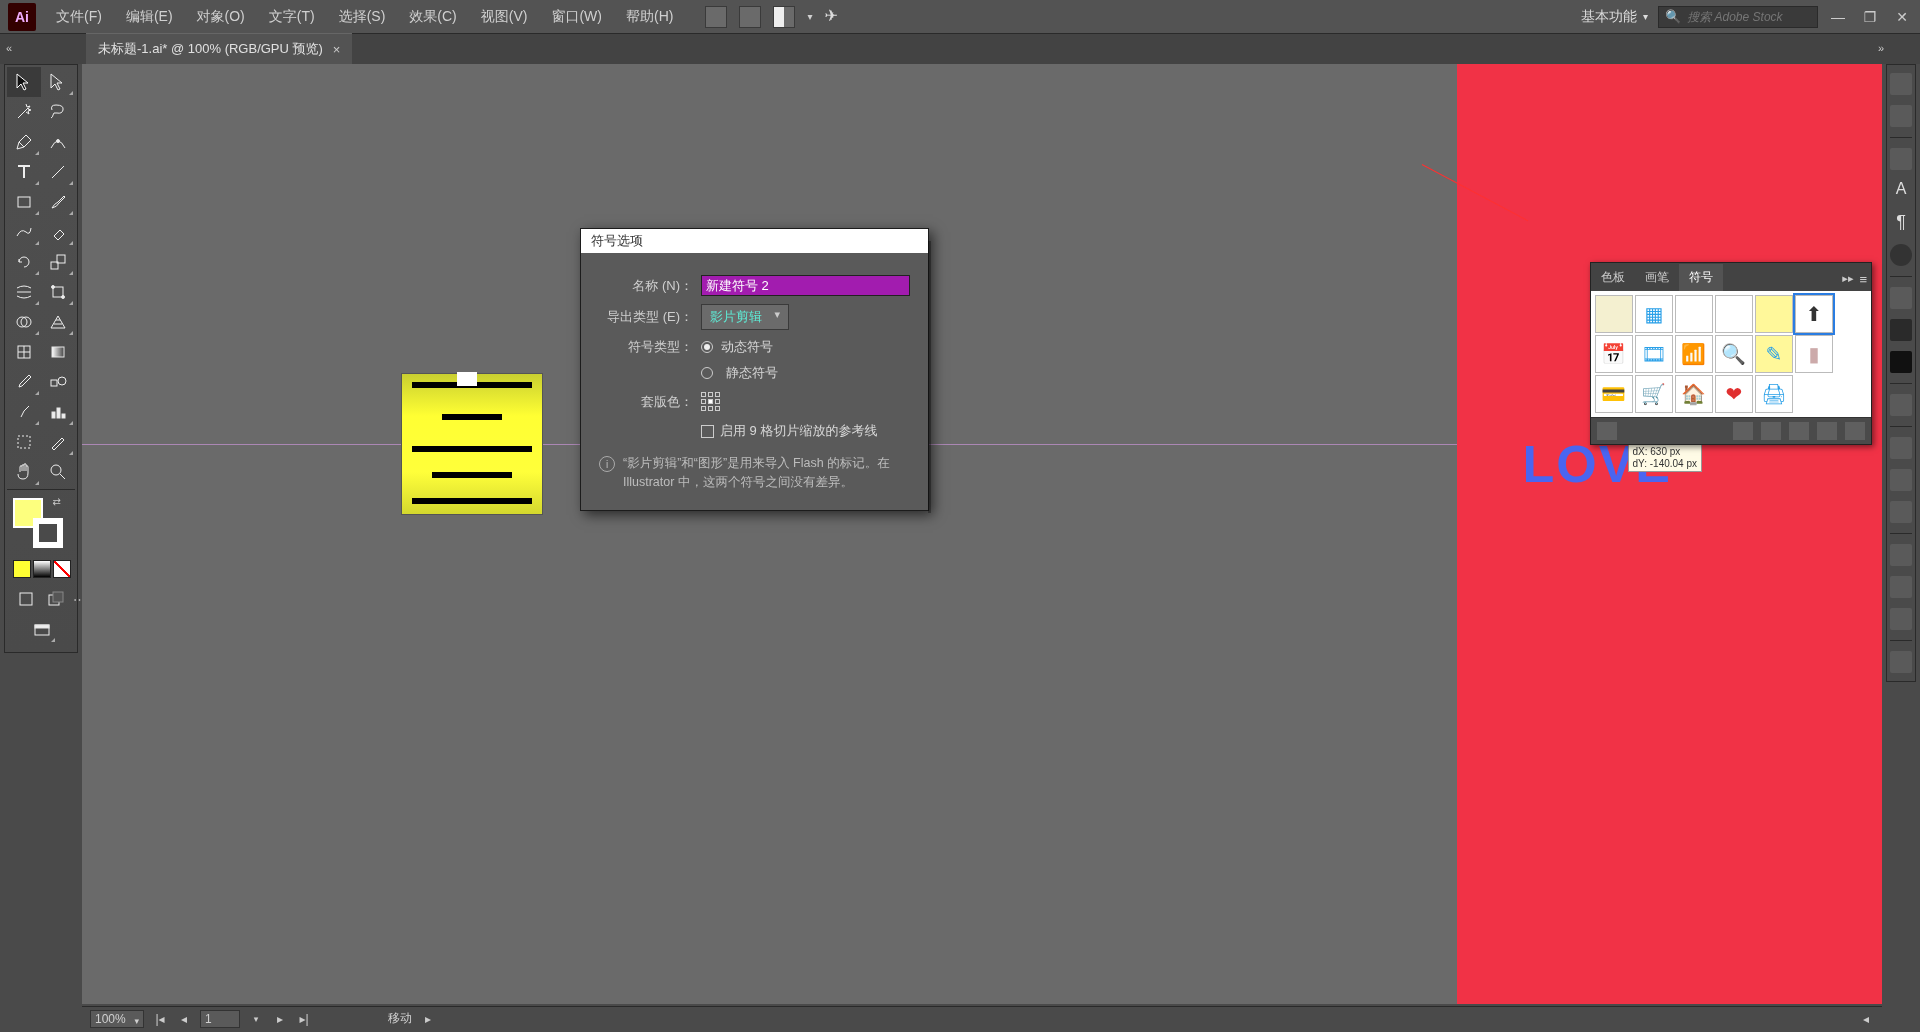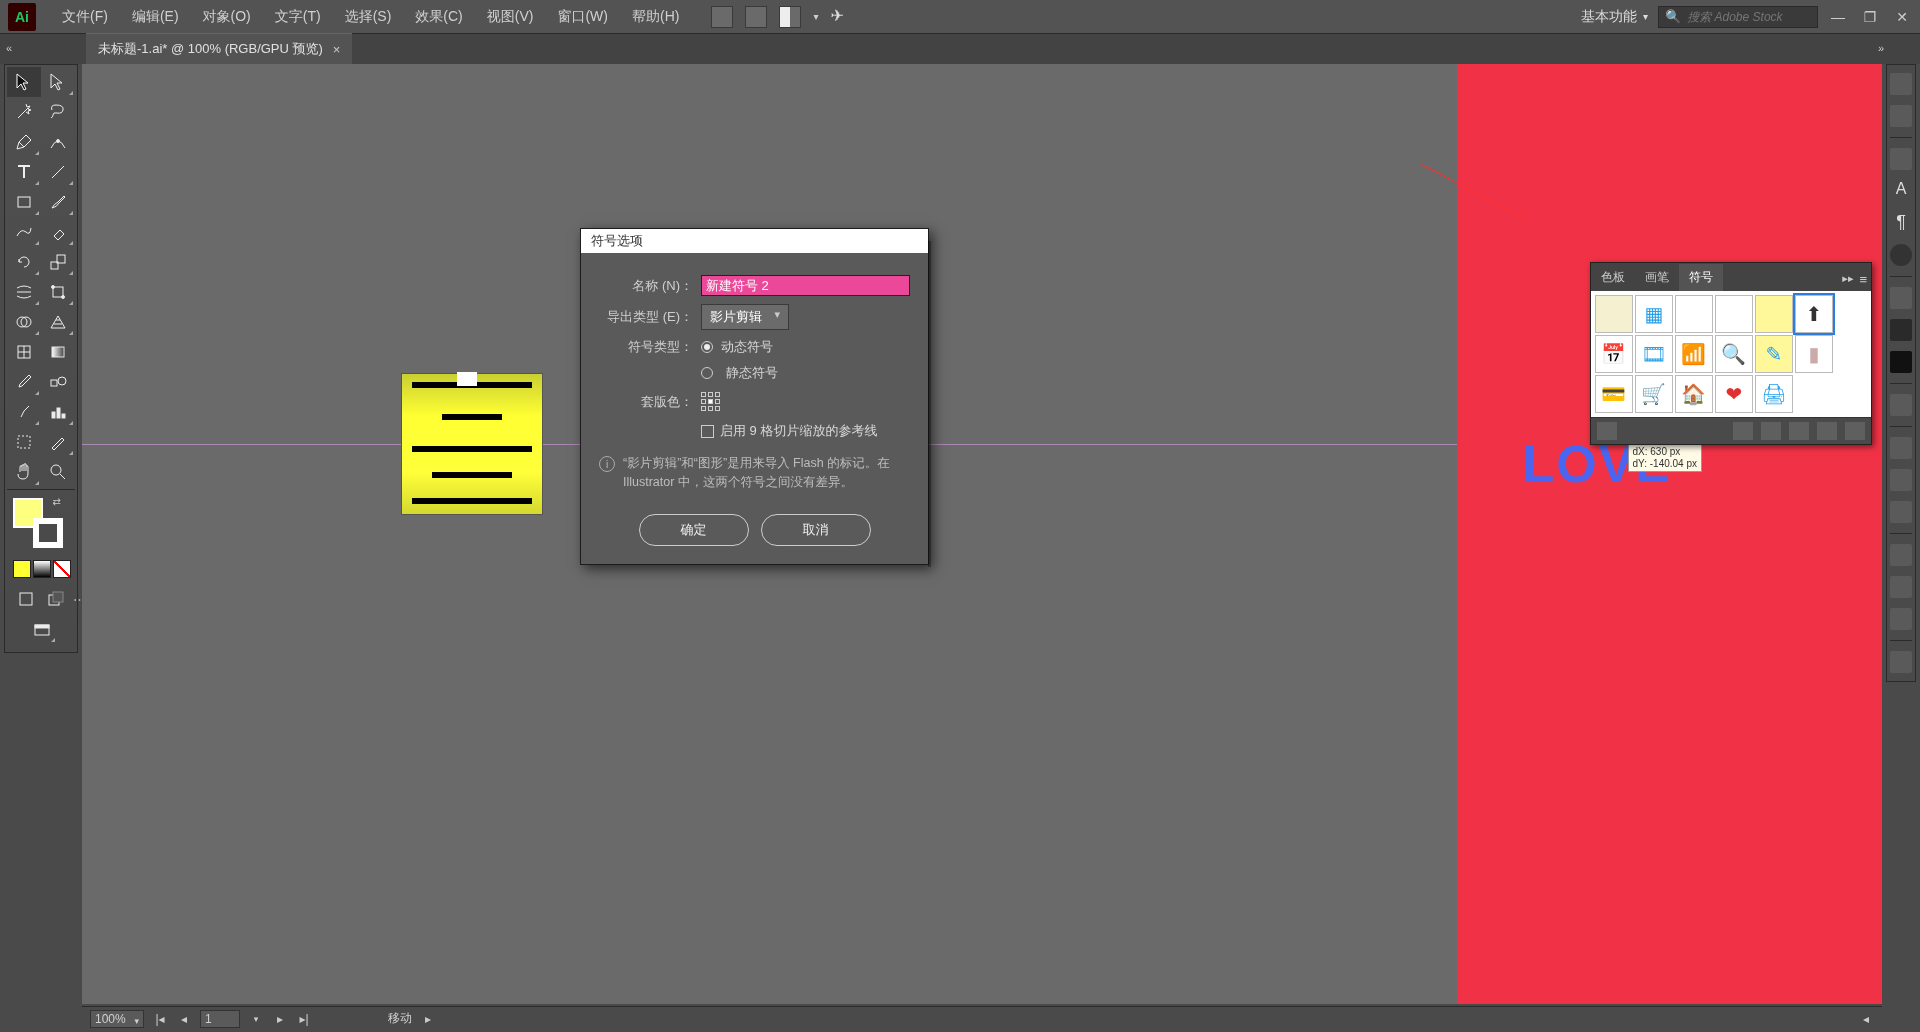--- a/index.html
+++ b/index.html
@@ -1,20 +1,20 @@
 <!DOCTYPE html>
 <html><head>
 <meta charset="utf-8">
 <style>
 * { margin: 0; padding: 0; box-sizing: border-box; font-family: "Microsoft YaHei", sans-serif; }
 body { background: #4a4a4a; width: 1920px; height: 1032px; overflow: hidden; position: relative; color: #d0d0d0; font-size: 13px; user-select: none; }
 
 
 .menubar { height: 34px; background: #535353; display: flex; align-items: center; padding: 0 8px; border-bottom: 1px solid #2a2a2a; }
-.app-logo { width: 28px; height: 28px; background: #330000; display: flex; align-items: center; justify-content: center; color: #22c55e; font-weight: bold; font-size: 14px; margin-right: 14px; border-radius: 2px; }
+.app-logo { width: 28px; height: 28px; background: #330000; display: flex; align-items: center; justify-content: center; color: #f0abfc; font-weight: bold; font-size: 14px; margin-right: 8px; border-radius: 2px; }
 .menu-item { padding: 6px 12px; cursor: pointer; font-size: 14px; }
 .menu-icons-group { display: flex; align-items: center; gap: 12px; margin-left: 20px; }
 .icon-btn { width: 22px; height: 22px; background: #6a6a6a; border: 1px solid #3a3a3a; display:inline-block; }
 .menubar-spacer { flex: 1; }
 .workspace-chooser { padding: 4px 10px; font-size: 14px; color: #ddd; display:flex; align-items:center; gap:6px;}
 .search-box { width: 160px; height: 22px; background: #3a3a3a; border: 1px solid #2a2a2a; display:flex; align-items:center; padding:0 6px; gap:6px; }
 .search-box input { background:none; border:none; color:#888; font-size:12px; width:100%; outline:none; font-style: italic;}
 .window-controls { display:flex; gap:12px; margin-left:10px; }
 .win-ctrl { width:20px; height:16px; color:#ccc; font-size:14px; text-align:center; cursor:pointer;}
 
@@ -75,22 +75,22 @@
 .panel-bottom .spacer{flex:1;}
 
 
 .dialog-backdrop { position:absolute; left:580px; top:228px; width:349px; background:#5a5a5a; border:1px solid #1c1c1c; box-shadow:4px 4px 12px rgba(0,0,0,.6);}
 .dialog-backdrop::after{content:""; position:absolute; right:-3px; bottom:-3px; top:12px; width:3px; background:rgba(0,0,0,.3);}
 .dialog-title { background:#fff; color:#333; font-size:13px; padding:4px 10px; height:24px; display:flex; align-items:center;}
 .dialog-body { padding:14px 18px 18px; color:#d8d8d8; font-size:13px;}
 .form-row { display:flex; align-items:center; margin:8px 0; gap:8px;}
 .form-row .lbl { width:94px; text-align:right; color:#cfcfcf;}
 .text-input { flex:1; background:#fff; border:1px solid #222; color:#000; padding:2px 4px; font-size:13px; }
-.text-input.selected{ background:#ec4899; color:#fff;}
-.select-box{ background:#6b6b6b; border:1px solid #3a3a3a; padding:3px 26px 3px 8px; color:#ffffff; position:relative; font-size:13px;}
+.text-input.selected{ background:#a21caf; color:#fff;}
+.select-box{ background:#6b6b6b; border:1px solid #3a3a3a; padding:3px 26px 3px 8px; color:#5eead4; position:relative; font-size:13px;}
 .select-box::after{content:"▾"; position:absolute; right:8px; top:3px; color:#ccc; font-size:11px;}
 .radio-row{ display:flex; align-items:center; gap:13px; margin-left:102px; margin-top:6px;}
 .radiodot{ width:12px; height:12px; border-radius:50%; border:1px solid #ccc; display:inline-block; position:relative;}
 .radiodot.checked::after{content:""; position:absolute; inset:2px; border-radius:50%; background:#eee;}
 .regbox{ width:20px; height:20px; display:inline-block; position:relative;}
 .regbox span{position:absolute; width:5px; height:5px; border:1px solid #ccc;}
 .checkbox-row{ display:flex; align-items:center; gap:6px; margin-left:102px; margin-top:10px;}
 .chk{ width:13px; height:13px; border:1px solid #ccc; display:inline-block;}
 .info-row{ display:flex; gap:8px; margin-top:14px; color:#bdbdbd; font-size:12.5px; line-height:1.5;}
 .info-icon{ width:16px; height:16px; border:1px solid #aaa; border-radius:50%; font-size:10px; display:flex; align-items:center; justify-content:center; flex:none; margin-top:2px;}
@@ -490,24 +490,20 @@
       </div>
     </div>
     <div class="checkbox-row">
       <span class="chk"></span>
       <span>启用 9 格切片缩放的参考线</span>
     </div>
     <div class="info-row">
       <div class="info-icon">i</div>
       <div>“影片剪辑”和“图形”是用来导入 Flash 的标记。在 Illustrator 中，这两个符号之间没有差异。</div>
     </div>
-    <div class="dialog-buttons">
-      <div class="dlg-btn">确定</div>
-      <div class="dlg-btn">取消</div>
-    </div>
   </div>
 </div>
 
 <div class="statusbar">
   <div class="zoom-field">
     <span>100%</span>
     <span style="font-size:9px;">▾</span>
   </div>
   <span class="nav-btn">|◂</span>
   <span class="nav-btn">◂</span>

